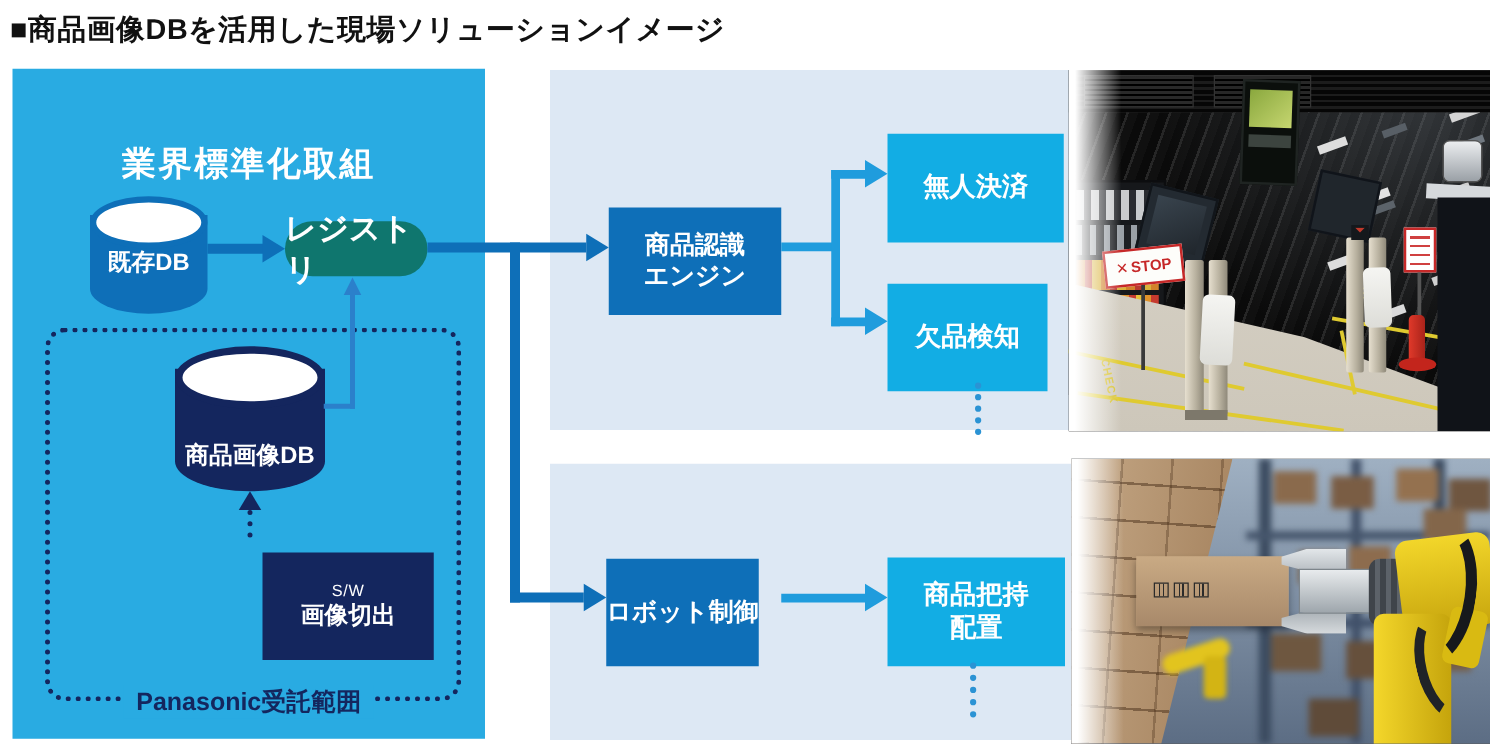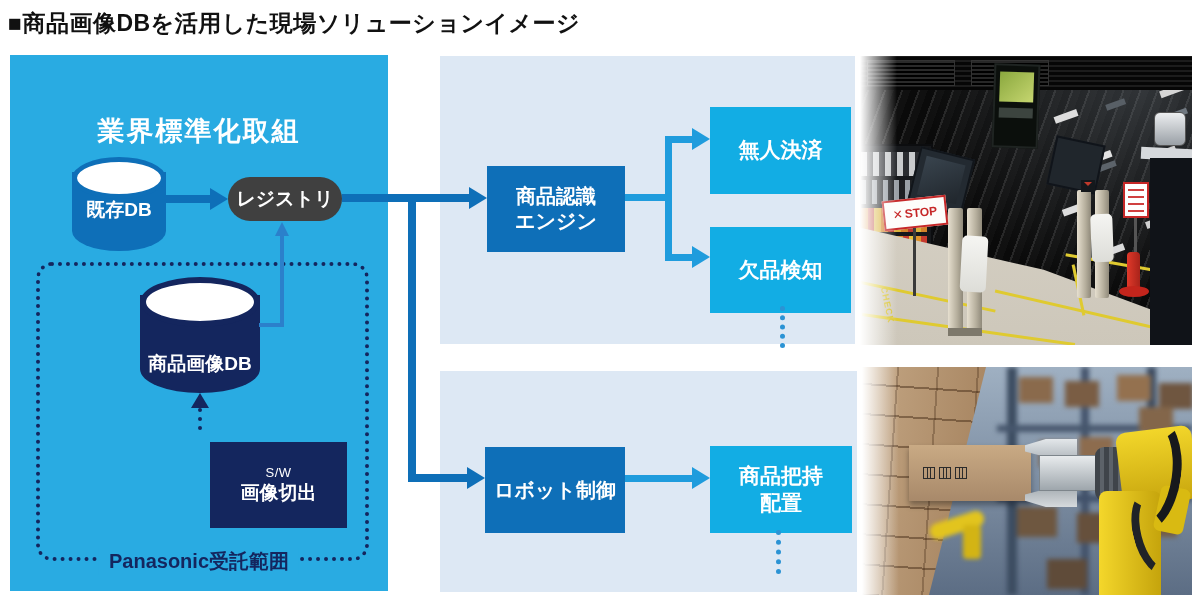--- a/index.html
+++ b/index.html
@@ -17,21 +17,21 @@
   .tri-r{border-width:11px 0 11px 18px;border-color:transparent transparent transparent #0e6fb8;}
   .tri-r-lt{border-width:11px 0 11px 18px;border-color:transparent transparent transparent #1f9cdd;}
   .tri-u{border-width:0 7px 14px 7px;border-color:transparent transparent #2b80cb transparent;}
   .tri-u-nv{border-width:0 9px 15px 9px;border-color:transparent transparent #14265e transparent;}
   .box{display:flex;flex-direction:column;align-items:center;justify-content:center;
        color:#fff;font-weight:bold;text-align:center;line-height:1.25;margin-top:12px;}
   .box-blue{background:#0e6fb8;font-size:20px;}
   .box-cyan{background:#12ade4;font-size:21px;}
   .box-navy{background:#14265e;font-size:19px;}
   .box-navy .tag{font-size:13px;font-weight:normal;letter-spacing:.5px;}
-  .pill{background:#404040;border-radius:22px;color:#fff;font-size:19px;font-weight:bold;
+  .pill{background:#0f766e;border-radius:22px;color:#fff;font-size:25px;font-weight:bold;
         display:flex;align-items:center;justify-content:center;}
   .vdots{border-left:5px dotted #2b93d4;width:0;}
   .vdots-nv{border-left:4px dotted #14265e;width:0;}
   
   .cyl .body{position:absolute;left:0;right:0;top:15px;bottom:0;border-radius:0 0 50% 50%/0 0 20px 20px;}
   .cyl .lid{position:absolute;left:0;right:0;top:0;height:32px;background:#fff;border-radius:50%;}
   .cyl .lbl{position:absolute;left:0;right:0;text-align:center;color:#fff;font-weight:bold;font-size:19px;}
   
   .scopebox{border:4px dotted #14265e;border-radius:16px;}
   .scopelabel{background:#29abe2;color:#14265e;font-size:20px;font-weight:bold;padding:0 10px;white-space:nowrap;}
@@ -238,24 +238,24 @@
   </div>
 
   <div class="a hl-lt" style="left:625px;top:194px;width:43px;height:7px;"></div>
   <div class="a hl-lt" style="left:665px;top:136px;width:7px;height:125px;"></div>
   <div class="a hl-lt" style="left:665px;top:136px;width:27px;height:7px;"></div>
   <div class="a tri tri-r-lt" style="left:692px;top:128px;"></div>
   <div class="a hl-lt" style="left:665px;top:254px;width:27px;height:7px;"></div>
   <div class="a tri tri-r-lt" style="left:692px;top:246px;"></div>
 
   <div class="a box box-cyan" style="left:710px;top:95px;width:141px;height:87px;">無人決済</div>
-  <div class="a box box-cyan" style="left:710px;top:215px;width:141px;height:86px;">欠品検知</div>
+  <div class="a box box-cyan" style="left:710px;top:215px;width:128px;height:86px;">欠品検知</div>
   <div class="a vdots" style="left:780px;top:306px;height:42px;"></div>
 
-  <div class="a box box-blue" style="left:485px;top:435px;width:140px;height:86px;">ロボット制御</div>
+  <div class="a box box-blue" style="left:485px;top:435px;width:122px;height:86px;">ロボット制御</div>
 
   <div class="a hl-lt" style="left:625px;top:475px;width:67px;height:7px;"></div>
   <div class="a tri tri-r-lt" style="left:692px;top:467px;"></div>
 
   <div class="a box box-cyan" style="left:710px;top:434px;width:142px;height:87px;">
     <span>商品把持</span>
     <span>配置</span>
   </div>
   <div class="a vdots" style="left:776px;top:530px;height:44px;"></div>
 

